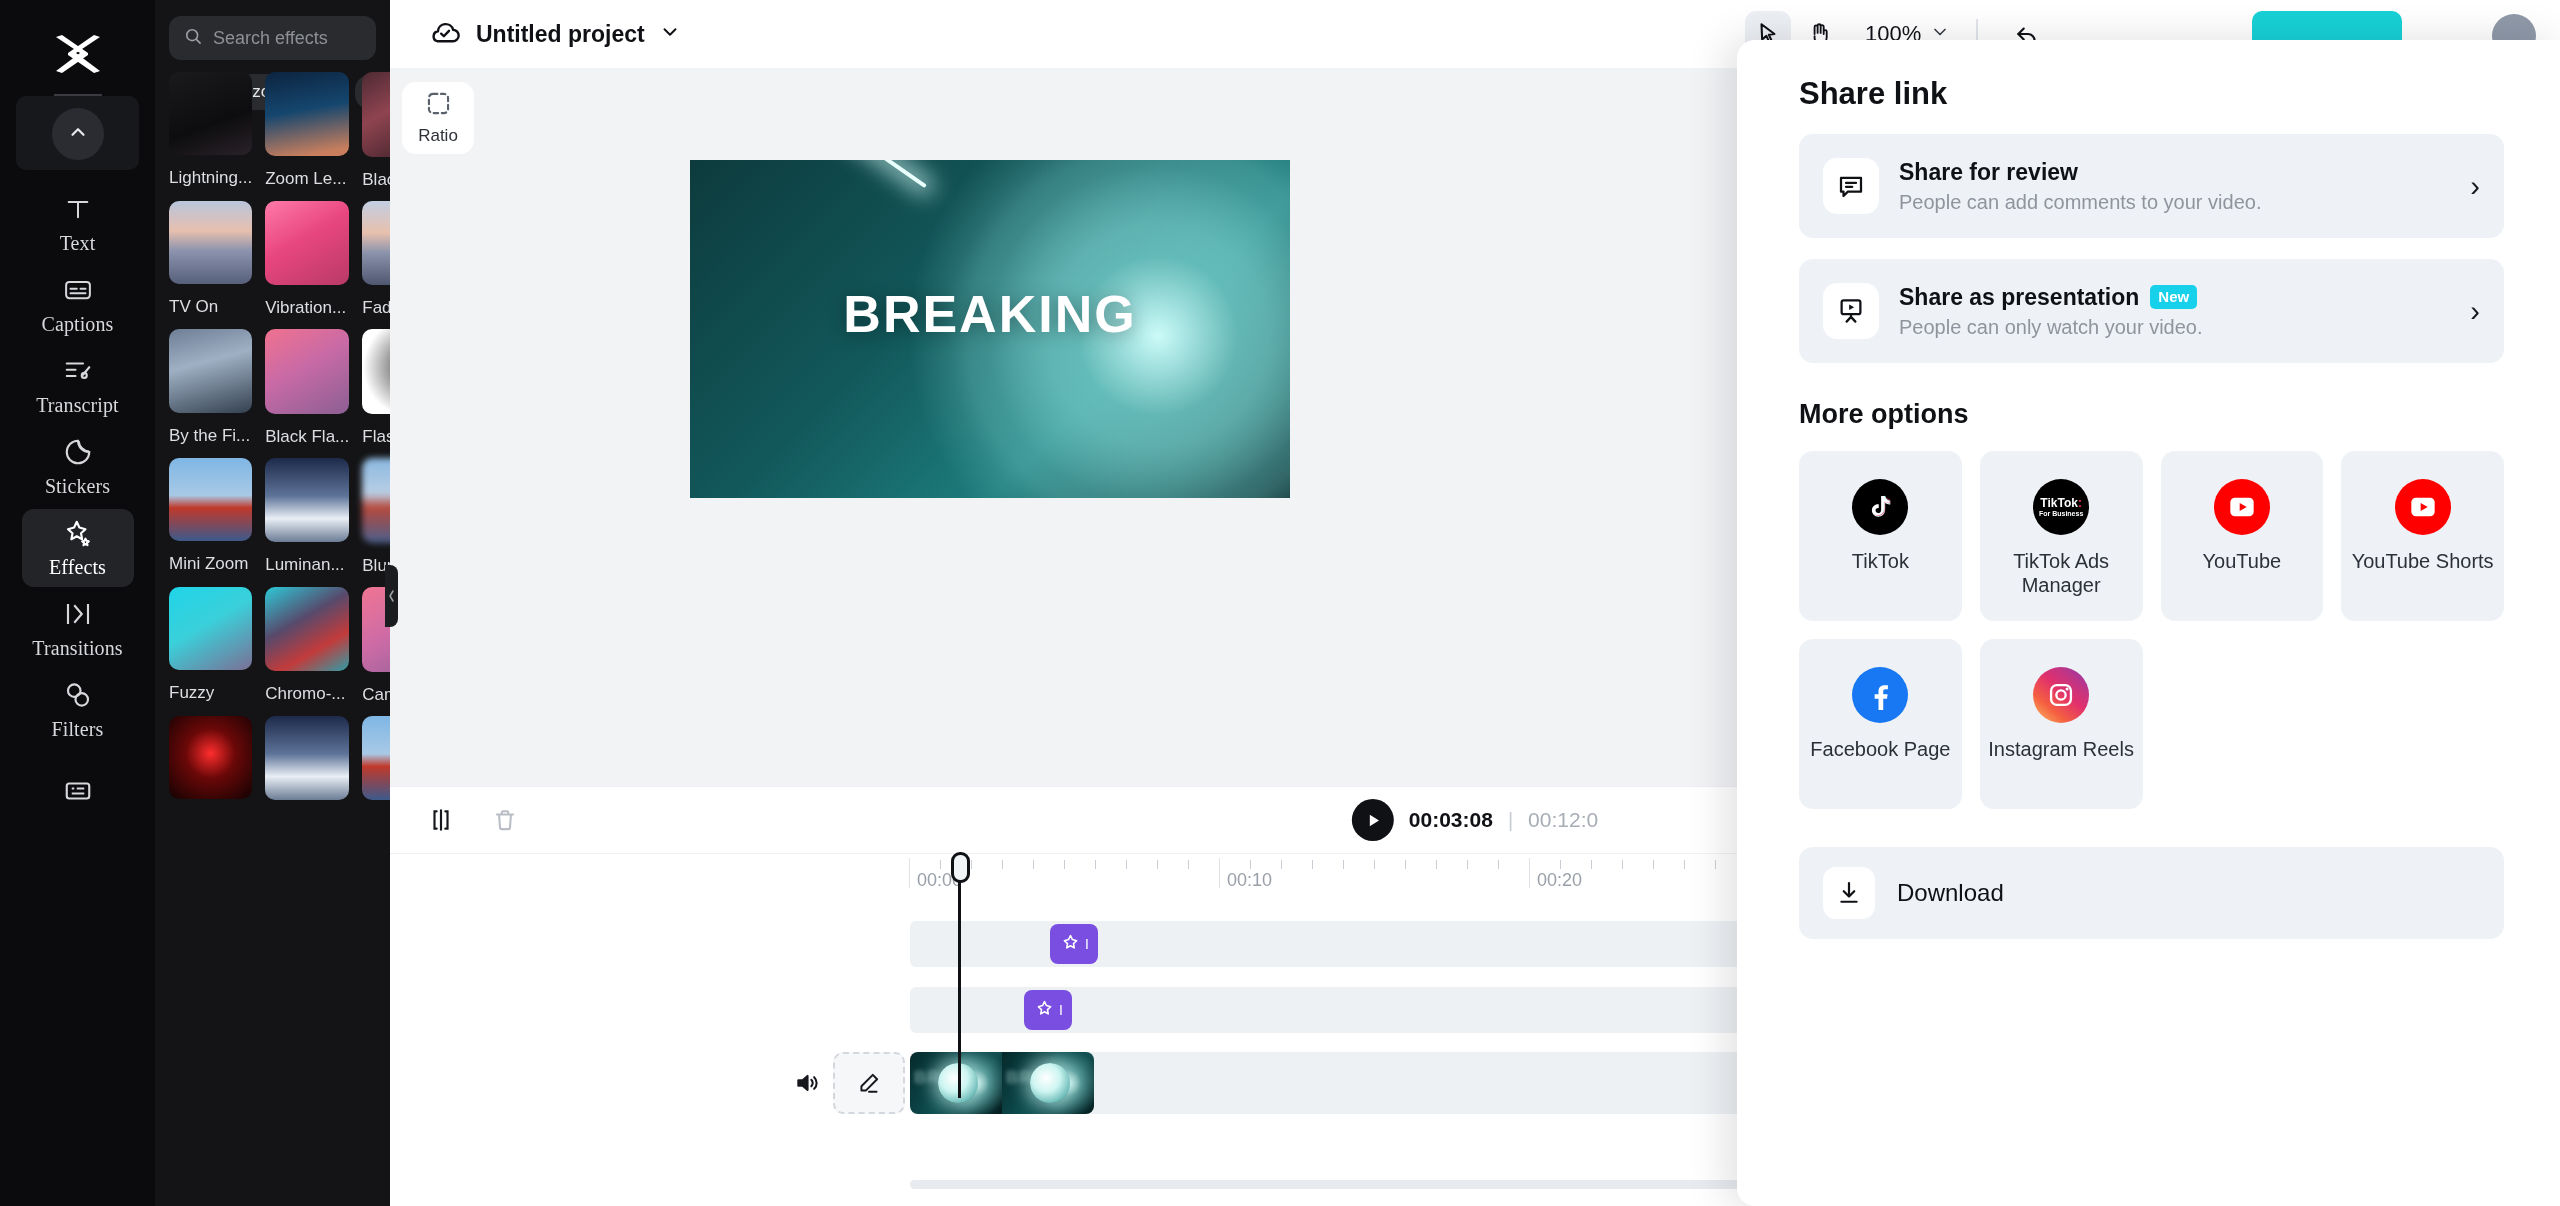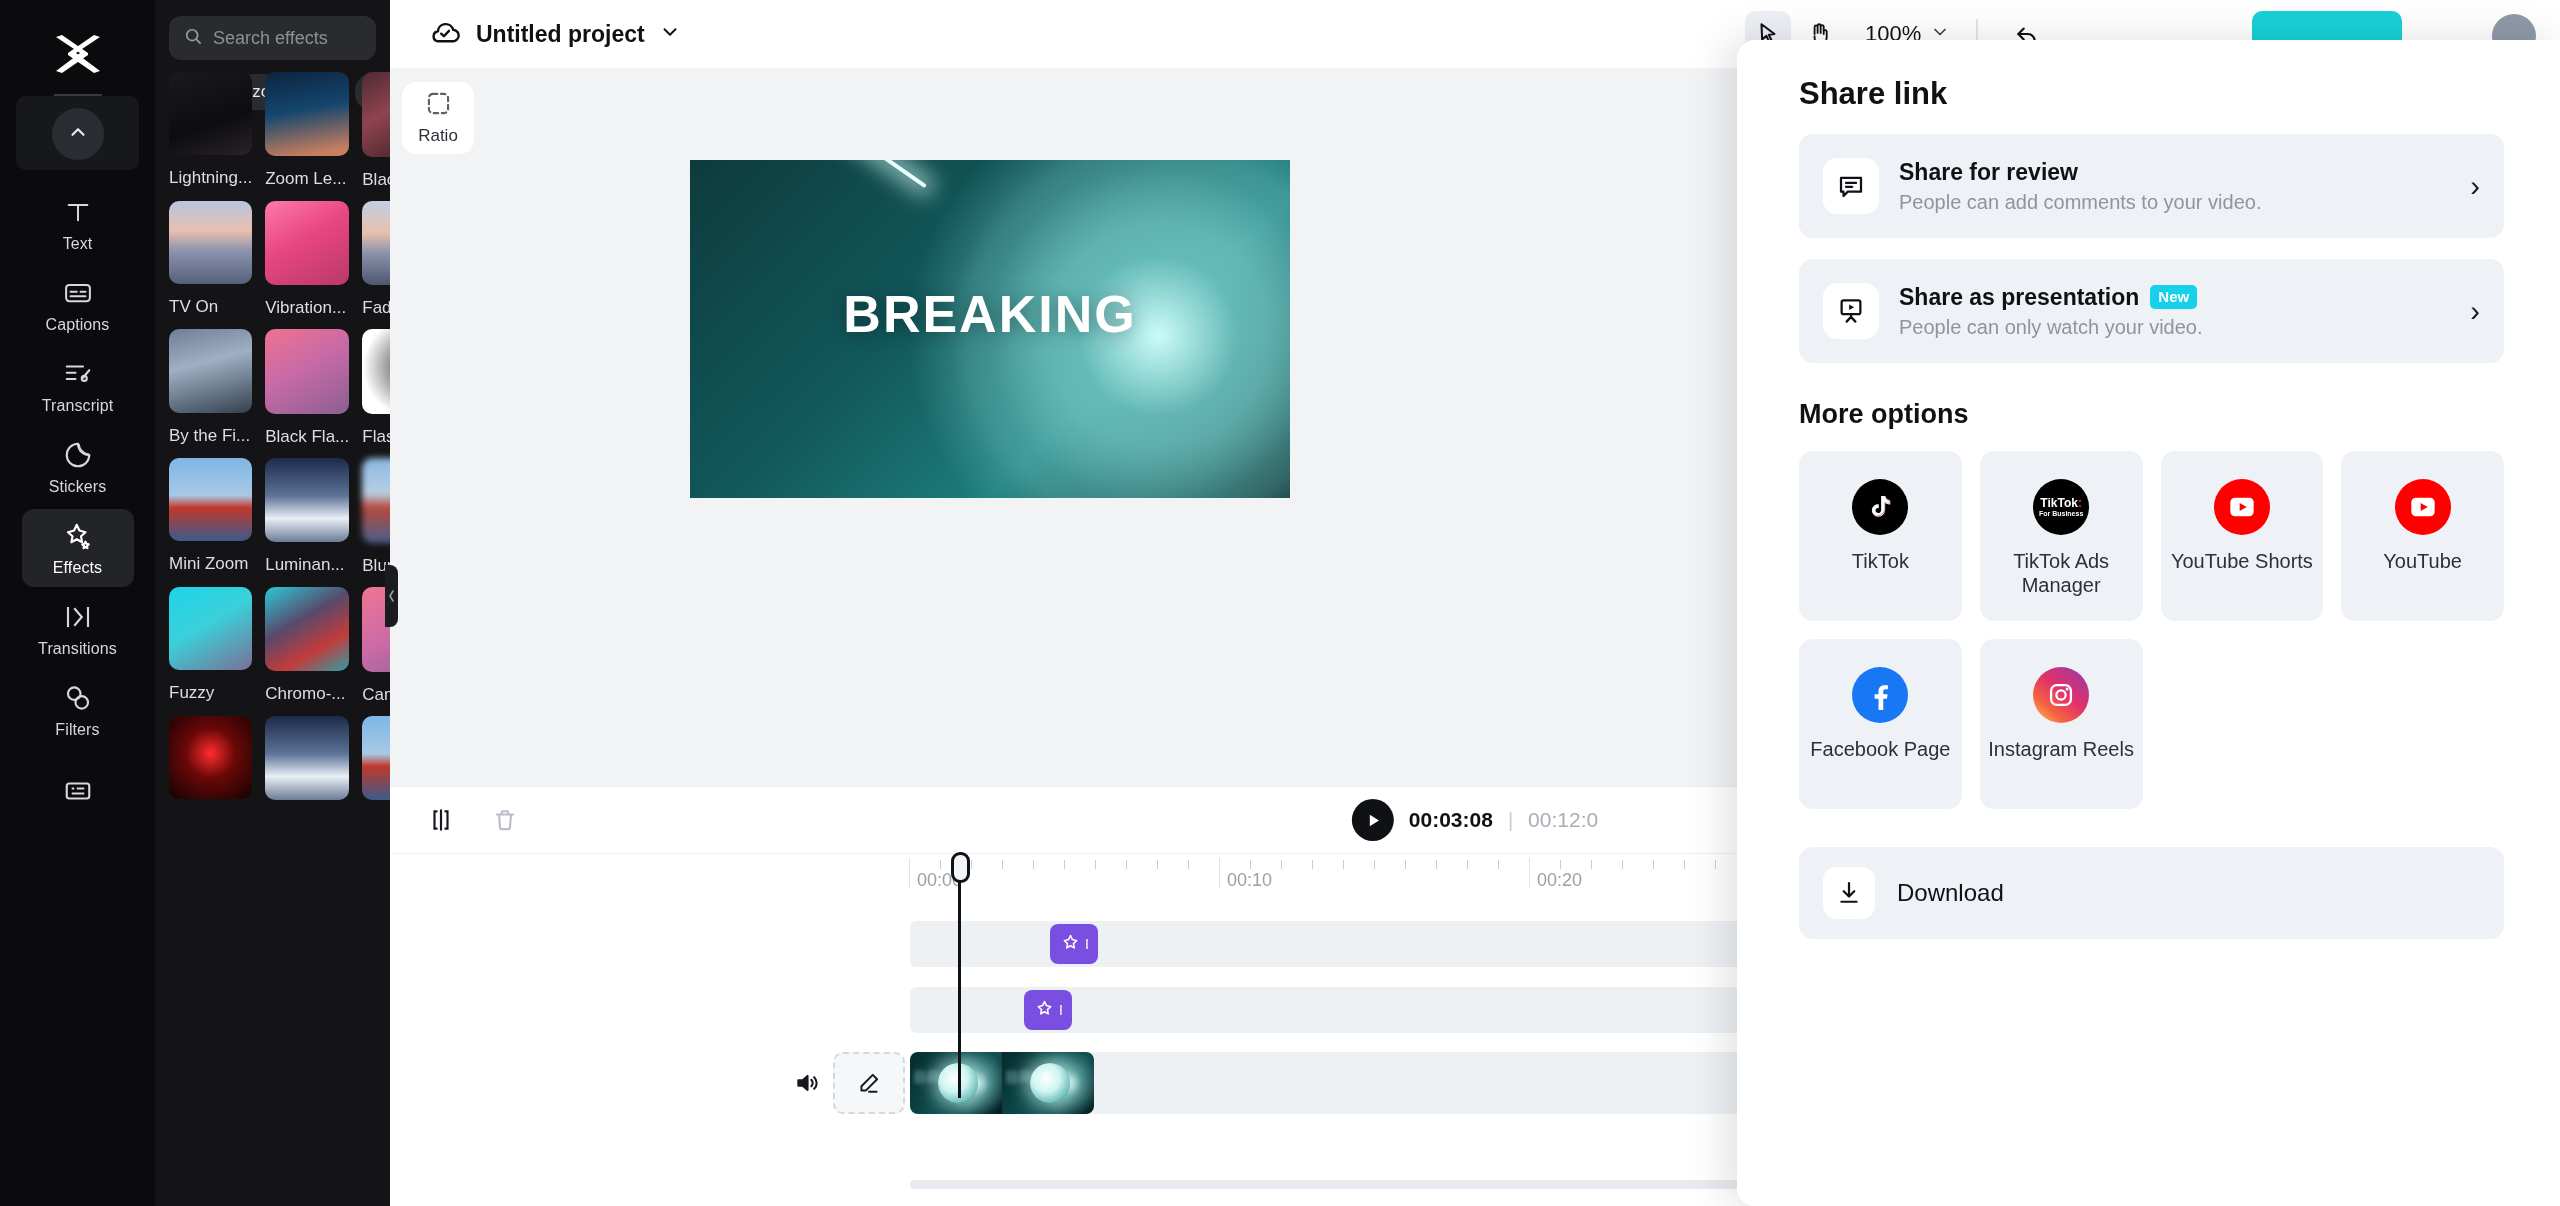--- a/index.html
+++ b/index.html
@@ -22,21 +22,21 @@
   }
   .rail-logo { margin-top: 30px; width: 62px; height: 50px; display:flex; align-items:center; justify-content:center; }
   .rail-divider { width: 48px; height: 2px; background: #3a3a40; margin-top: 14px; margin-bottom: 6px; }
   .rail-item {
     width: 112px; height: 78px;
     display: flex; flex-direction: column; align-items: center; justify-content: center;
     gap: 7px; cursor: pointer; border-radius: 12px;
     margin-bottom: 3px;
     position: relative;
   }
-  .rail-item .ri-label { font-size: 16px; color: #d6d8dc; letter-spacing: .1px; }
+  .rail-item .ri-label { font-size: 20px; color: #d6d8dc; letter-spacing: .1px; font-family: Liberation Serif, serif; }
   .rail-item .ri-icon { width: 32px; height: 32px; color: #d6d8dc; display:flex;align-items:center;justify-content:center;}
   .rail-item.active { background: #232428; }
   .rail-item.active .ri-label, .rail-item.active .ri-icon { color: #ffffff; }
   .rail-collapse {
     position: absolute; top: 108px; left: 50%; transform: translateX(-50%);
     width: 52px; height: 52px; border-radius: 50%;
     background: #2b2c31; display:flex; align-items:center; justify-content:center;
     cursor: pointer; z-index: 4;
   }
   .rail-fade-top { position:absolute; top:96px; left:16px; width:123px; height:74px; background:#17181c; border-radius:10px; z-index:2;}
@@ -715,31 +715,31 @@
           <div class="plat-label">TikTok Ads Manager</div>
         </div>
 
         <div class="plat">
           <div class="plat-ico" style="background:#ff0000;">
             <svg width="28" height="22" viewBox="0 0 24 18">
                 <rect x="2" y="1" width="20" height="16" rx="4" fill="#fff"></rect>
                 <polygon points="10,5.5 16,9 10,12.5" fill="#ff0000"></polygon>
               </svg>
           </div>
-          <div class="plat-label">YouTube Shorts</div>
+          <div class="plat-label">YouTube</div>
         </div>
 
         <div class="plat">
           <div class="plat-ico" style="background:#ff0000;">
             <svg width="28" height="22" viewBox="0 0 24 18">
                 <rect x="2" y="1" width="20" height="16" rx="4" fill="#fff"></rect>
                 <polygon points="10,5.5 16,9 10,12.5" fill="#ff0000"></polygon>
               </svg>
           </div>
-          <div class="plat-label">YouTube</div>
+          <div class="plat-label">YouTube Shorts</div>
         </div>
 
         <div class="plat">
           <div class="plat-ico" style="background:#1877f2;">
             <svg width="30" height="30" viewBox="0 0 24 24">
                 <path d="M14.6 24v-9h3l.5-3.6h-3.5V9.1c0-1 .3-1.7 1.8-1.7h1.9V4.2c-.3 0-1.5-.1-2.8-.1-2.8 0-4.7 1.7-4.7 4.8v2.5H7.7V15h3.1v9z" fill="#fff"></path>
               </svg>
           </div>
           <div class="plat-label">Facebook Page</div>
         </div>

